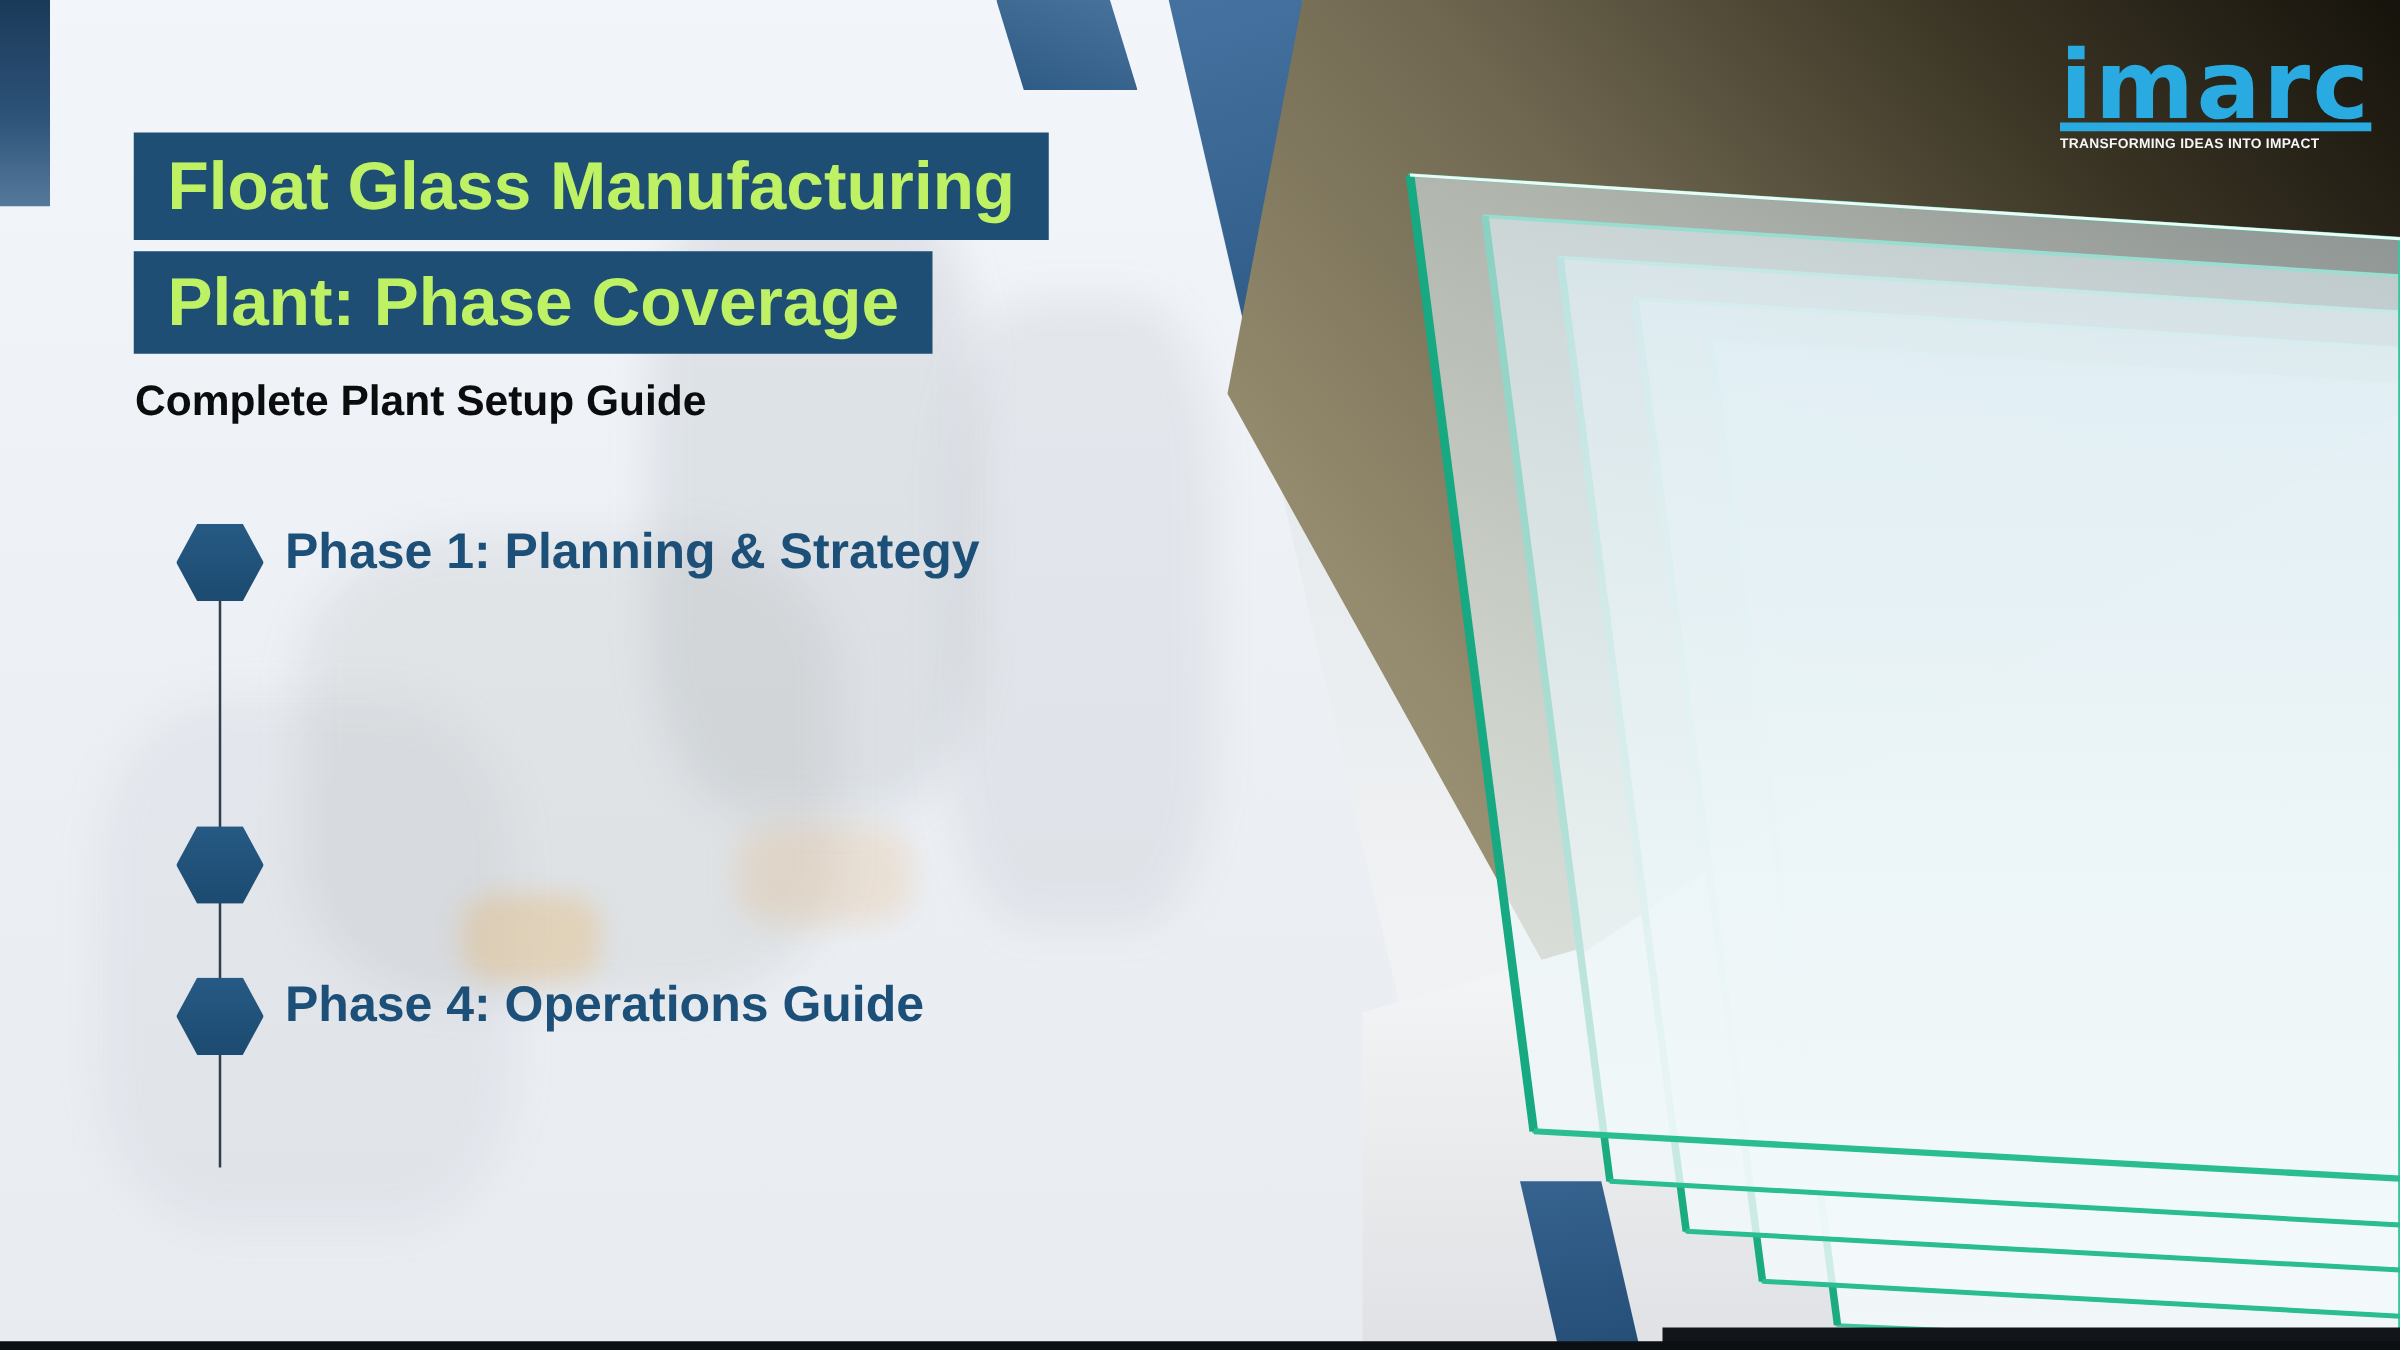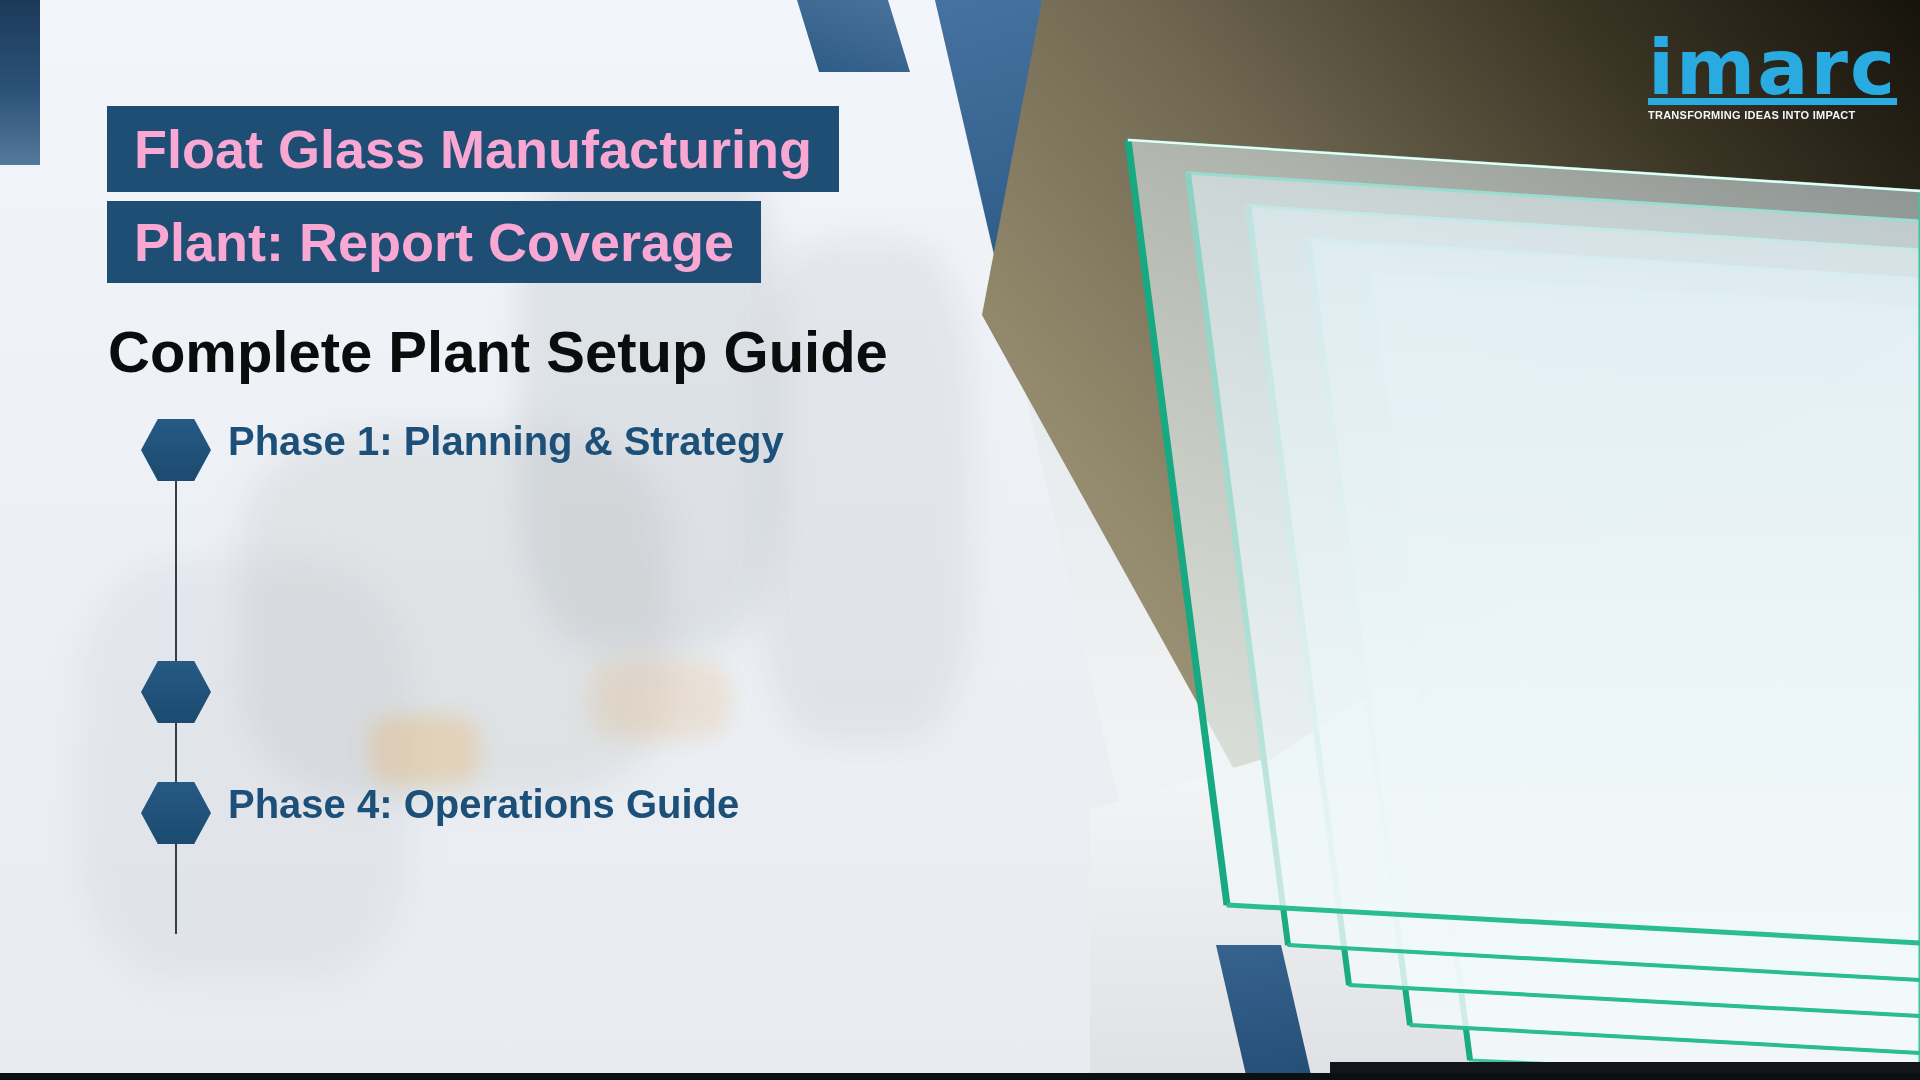--- a/index.html
+++ b/index.html
@@ -22,28 +22,28 @@
     background:linear-gradient(180deg,#1b3a59 0%,#2c5278 55%,#54799b 100%);
   }
   .top-par{
     position:absolute;left:797px;top:0;width:113px;height:72px;z-index:3;
     clip-path:polygon(0 0,80.5% 0,100% 100%,19.5% 100%);
     background:linear-gradient(200deg,#48739c 0%,#2d5a84 100%);
   }
   
   .title-line{
     position:absolute;left:107px;z-index:4;display:inline-block;
-    background:#1e4e74;color:#f9a8d4;font-weight:700;font-size:54px;
+    background:#1e4e74;color:#bef264;font-weight:700;font-size:54px;
     padding:0 27px;white-space:nowrap;
   }
   .title-line.l1{top:106px;height:86px;line-height:86px;}
   .title-line.l2{top:201px;height:82px;line-height:82px;}
   .subtitle{
-    position:absolute;left:108px;top:318px;z-index:4;color:#0b0c0e;
-    font-weight:700;font-size:58px;white-space:nowrap;
+    position:absolute;left:108px;top:302px;z-index:4;color:#0b0c0e;
+    font-weight:700;font-size:34px;white-space:nowrap;
   }
   
   .connector{position:absolute;left:175px;top:450px;width:2px;height:484px;background:#2f3f4d;z-index:3;}
   .phase-row{position:absolute;left:141px;height:62px;display:flex;align-items:flex-start;z-index:4;}
   .hex{
     width:70px;height:62px;flex:0 0 70px;
     clip-path:polygon(24% 0%,76% 0%,100% 50%,76% 100%,24% 100%,0% 50%);
     background:linear-gradient(180deg,#265a84 0%,#1c4a70 100%);
   }
   .phase-label{margin-left:17px;color:#1d5078;font-weight:700;font-size:40px;white-space:nowrap;}
@@ -147,21 +147,21 @@
 
     <polygon points="1216,945 1281,945 1311,1075 1246,1075" fill="url(#parGrad)"></polygon>
 
     <rect x="1330" y="1062" width="590" height="18" fill="#12161a"></rect>
   </svg>
 
   <div class="corner-bar"></div>
   <div class="top-par"></div>
 
   <div class="title-line l1">Float Glass Manufacturing</div>
-  <div class="title-line l2">Plant: Report Coverage</div>
+  <div class="title-line l2">Plant: Phase Coverage</div>
   <div class="subtitle">Complete Plant Setup Guide</div>
 
   <div class="connector"></div>
 
   <div class="phase-row p1">
     <div class="hex"></div>
     <div class="phase-label">Phase 1: Planning &amp; Strategy</div>
   </div>
   <div class="phase-row p3">
     <div class="hex"></div>

